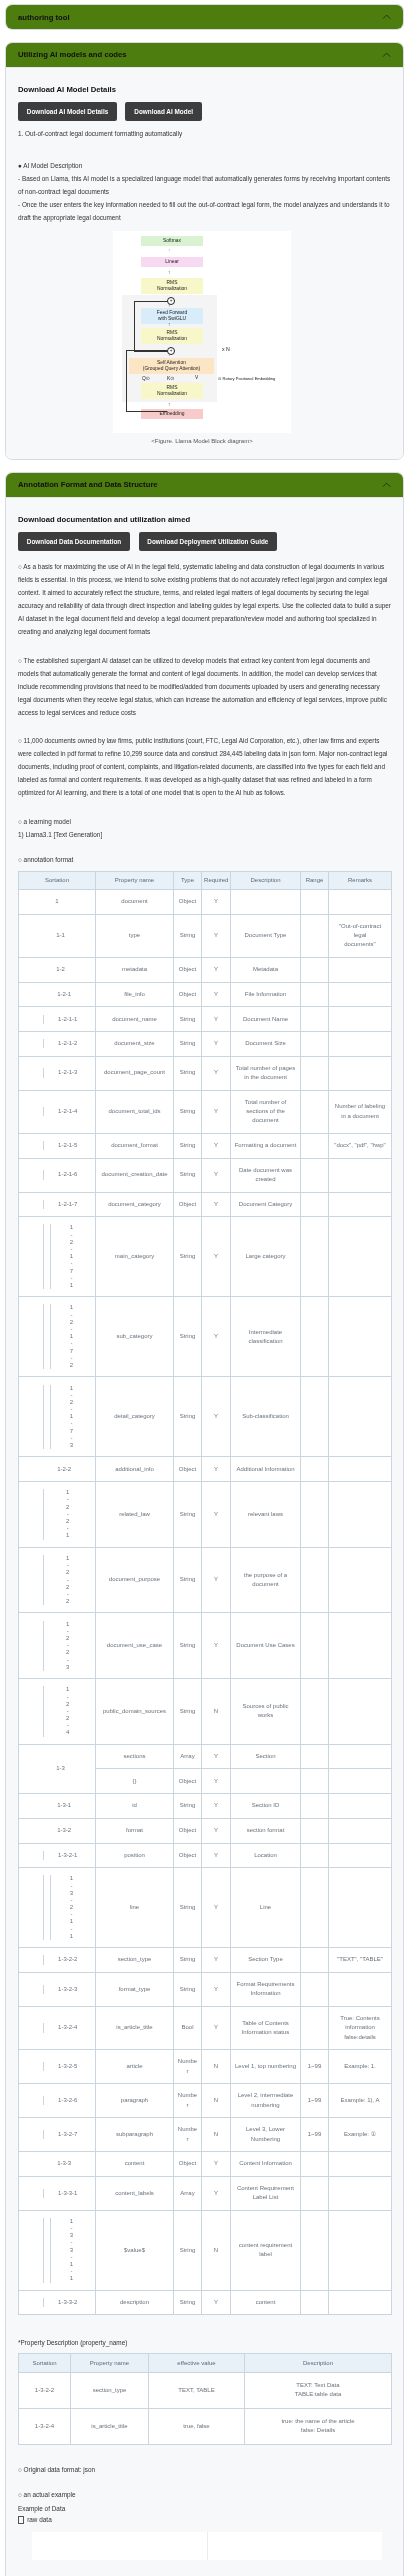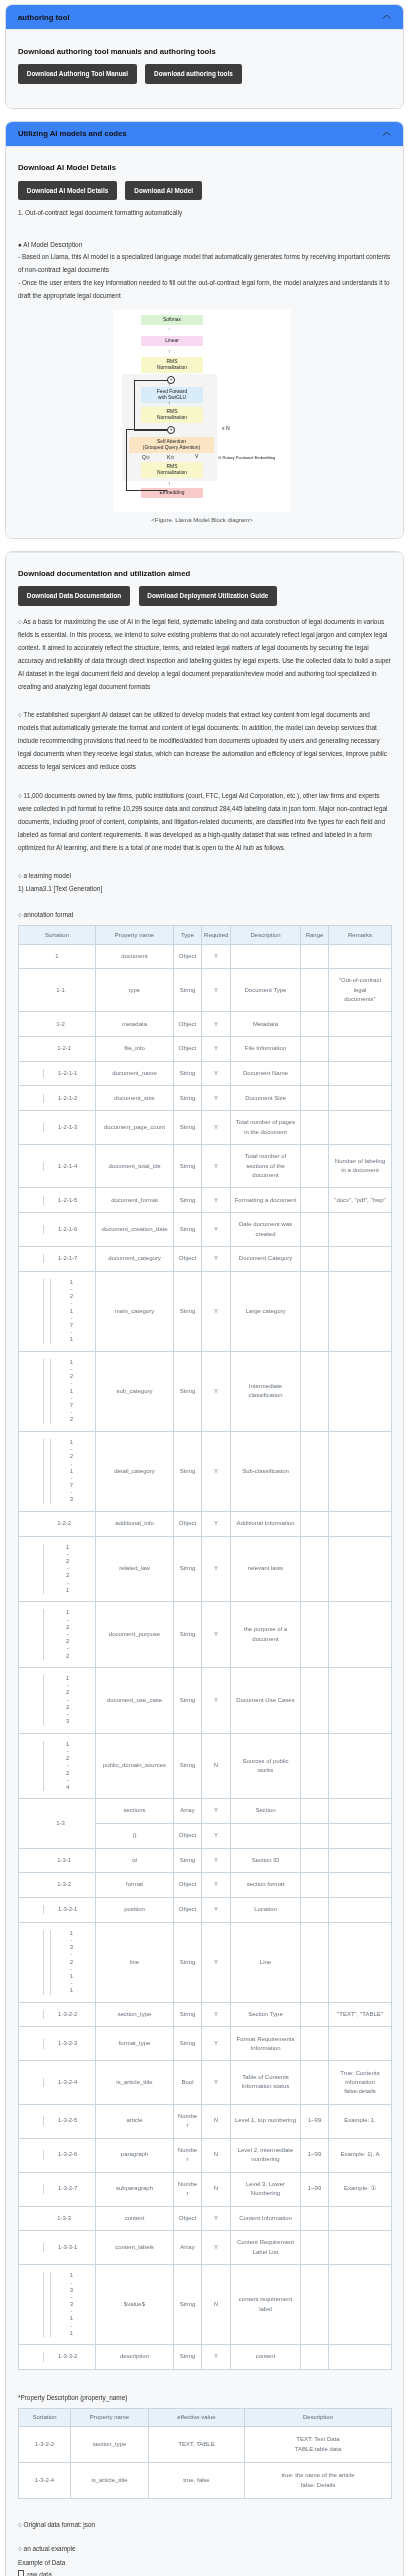--- a/index.html
+++ b/index.html
@@ -1,19 +1,19 @@
 <!DOCTYPE html>
 <html style="font-size:8.2px"><head>
 <meta charset="utf-8">
 <style>
   html,body{margin:0;padding:0;background:#fff;}
   body{font-family:"Liberation Sans",sans-serif;color:#333;width:409px;}
   .page{width:409px;padding-top:4.1px;}
   .card{border:0.5px solid #d7dbe0;border-radius:7.2px;margin:0 4.6px 11.3px;background:#fff;overflow:hidden;}
-  .card-header{display:flex;justify-content:space-between;align-items:flex-start;padding:7.7px 12.4px;background:#3b82f6;cursor:pointer;}
+  .card-header{display:flex;justify-content:space-between;align-items:flex-start;padding:7.7px 12.4px;background:#4d7c0f;cursor:pointer;}
   .card-title{font-size:7.7px;font-weight:bold;color:#111;}
   .card-body{border-top:0.5px solid #e4e7eb;background:#f6f8fa;padding:14.4px 12.4px 15.5px;}
   h3.sec-heading{font-size:7.7px;margin:2.1px 0 8.2px;color:#111;}
   .btnrow{margin:0 0 9.3px;}
   .dl-btn{font-family:"Liberation Sans",sans-serif;font-size:6.4px;font-weight:bold;padding:6.2px 8.8px;border-radius:2.1px;background:#3d3d3d;color:#fff;border:none;margin-right:6.2px;cursor:pointer;}
   .sub-line{font-size:6.4px;color:#333;margin:2.1px 0 25px;}
   .desc-title{font-size:6.4px;color:#333;margin:0 0 2.1px;}
   .desc-lines,.para{font-size:6.4px;color:#333;line-height:13px;white-space:pre-line;}
   .para{margin:0 0 15.5px;}
   
@@ -51,27 +51,20 @@
 
 <div class="page">
 
   <div class="card">
     <div class="card-header">
       <span class="card-title">authoring tool</span>
       <span><svg width="9.3" height="5.7" viewBox="0 0 18 11">
             <polyline points="2,9 9,2 16,9" fill="none" stroke="#222" stroke-width="1.6"></polyline>
           </svg></span>
     </div>
-    <div class="card-body">
-      <h3 class="sec-heading">Download authoring tool manuals and authoring tools</h3>
-      <div class="btnrow">
-        <button class="dl-btn">Download Authoring Tool Manual</button>
-        <button class="dl-btn">Download authoring tools</button>
-      </div>
-    </div>
   </div>
 
   <div class="card">
     <div class="card-header">
       <span class="card-title">Utilizing AI models and codes</span>
       <span><svg width="9.3" height="5.7" viewBox="0 0 18 11">
             <polyline points="2,9 9,2 16,9" fill="none" stroke="#222" stroke-width="1.6"></polyline>
           </svg></span>
     </div>
     <div class="card-body">
@@ -120,20 +113,26 @@
 Normalization</div>
           <span class="ar" style="top:172px;">↑</span>
           <div class="dg-box" style="top:178px;background:#f8caca;">Embedding</div>
         </div>
         <div class="dg-caption">&lt;Figure. Llama Model Block diagram&gt;</div>
       </div>
     </div>
   </div>
 
   <div class="card">
+    <div class="card-header">
+      <span class="card-title">Annotation Format and Data Structure</span>
+      <span><svg width="9.3" height="5.7" viewBox="0 0 18 11">
+            <polyline points="2,9 9,2 16,9" fill="none" stroke="#222" stroke-width="1.6"></polyline>
+          </svg></span>
+    </div>
     <div class="card-body">
       <h3 class="sec-heading">Download documentation and utilization aimed</h3>
       <div class="btnrow">
         <button class="dl-btn">Download Data Documentation</button>
         <button class="dl-btn">Download Deployment Utilization Guide</button>
       </div>
 
       <div id="paras">
           <div class="para">○ As a basis for maximizing the use of AI in the legal field, systematic labeling and data construction of legal documents in various fields is essential. In this process, we intend to solve existing problems that do not accurately reflect legal jargon and complex legal context. It aimed to accurately reflect the structure, terms, and related legal matters of legal documents by securing the legal accuracy and reliability of data through direct inspection and labeling guides by legal experts. Use the collected data to build a super AI dataset in the legal document field and develop a legal document preparation/review model and authoring tool specialized in creating and analyzing legal document formats</div>
           <div class="para">○ The established supergiant AI dataset can be utilized to develop models that extract key content from legal documents and models that automatically generate the format and content of legal documents. In addition, the model can develop services that include recommending provisions that need to be modified/added from documents uploaded by users and generating necessary legal documents when they receive legal status, which can increase the automation and efficiency of legal services, improve public access to legal services and reduce costs</div>

